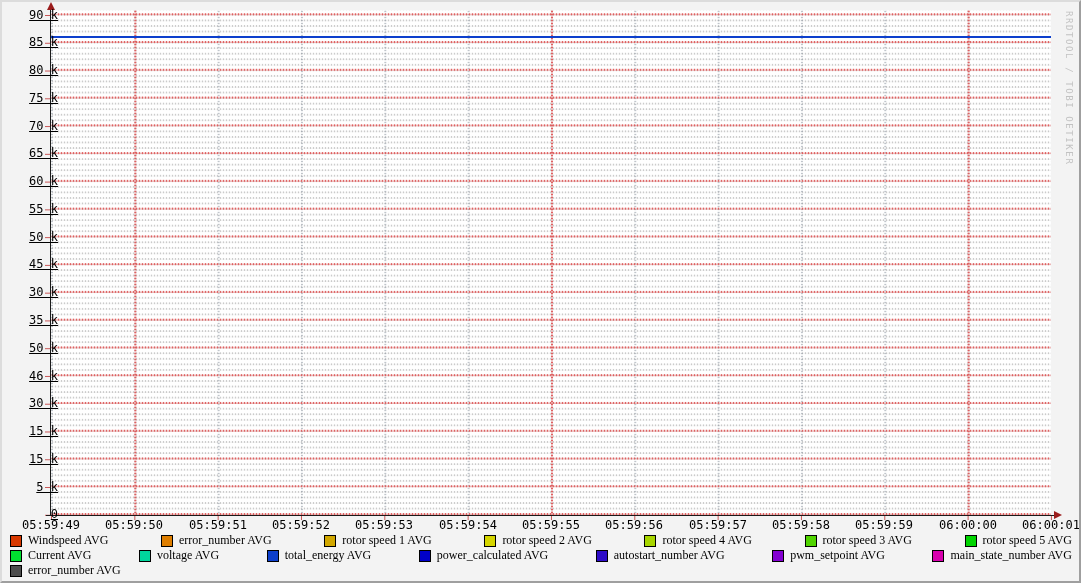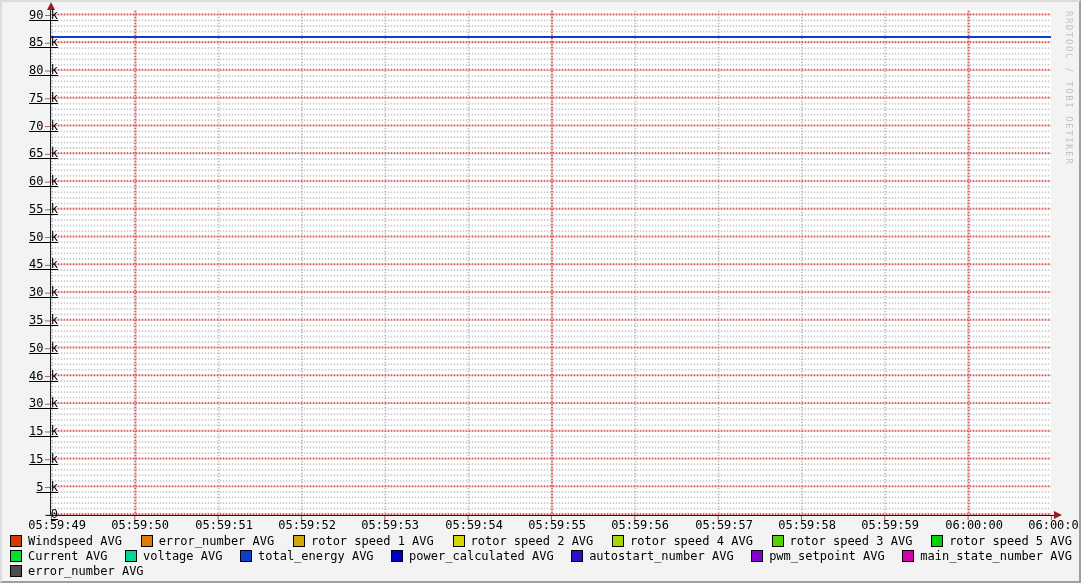--- a/index.html
+++ b/index.html
@@ -34,28 +34,28 @@
     position:absolute; left:49px; top:514px; width:1001px; height:4px;
     background-image:linear-gradient(to right, rgba(195,70,70,0.9) 0 1px, transparent 1px);
     background-size:83.333px 4px;
   }
   .y-arrow { position:absolute; left:45px; top:0px; width:0; height:0;
     border-left:4px solid transparent; border-right:4px solid transparent; border-bottom:8px solid #9b1c1c; }
   .x-arrow { position:absolute; left:1052px; top:509px; width:0; height:0;
     border-top:4px solid transparent; border-bottom:4px solid transparent; border-left:8px solid #9b1c1c; }
   
   .ylab { position:absolute; left:14px; width:42px; text-align:right; font-size:12px; line-height:13px;text-decoration:underline; }
-  .xlab { position:absolute; top:517px; width:70px; text-align:right; font-size:12px; line-height:13px; }
+  .xlab { position:absolute; top:517px; width:70px; text-align:center; font-size:12px; line-height:13px; }
   
   .watermark {
     position:absolute; right:5px; top:9px; writing-mode:vertical-rl;
     font-size:9px; letter-spacing:1.6px; color:#c2c2c2; user-select:none;
   }
   
-  .legend { position:absolute; left:8px; right:7px; top:531px; font-size:12px; }
+  .legend { position:absolute; left:8px; right:7px; top:531px; font-size:12px;font-family:Liberation Serif, serif; }
   .legend-row { display:flex; align-items:center; height:15px; }
   .legend-row.spread { justify-content:space-between; }
   .litem { display:inline-flex; align-items:center; white-space:nowrap; }
   .sw { display:inline-block; width:10px; height:10px; border:1px solid #000; margin-right:6px; flex:none; }
 </style>
 </head>
 <body>
 
 <div class="screen">
 

